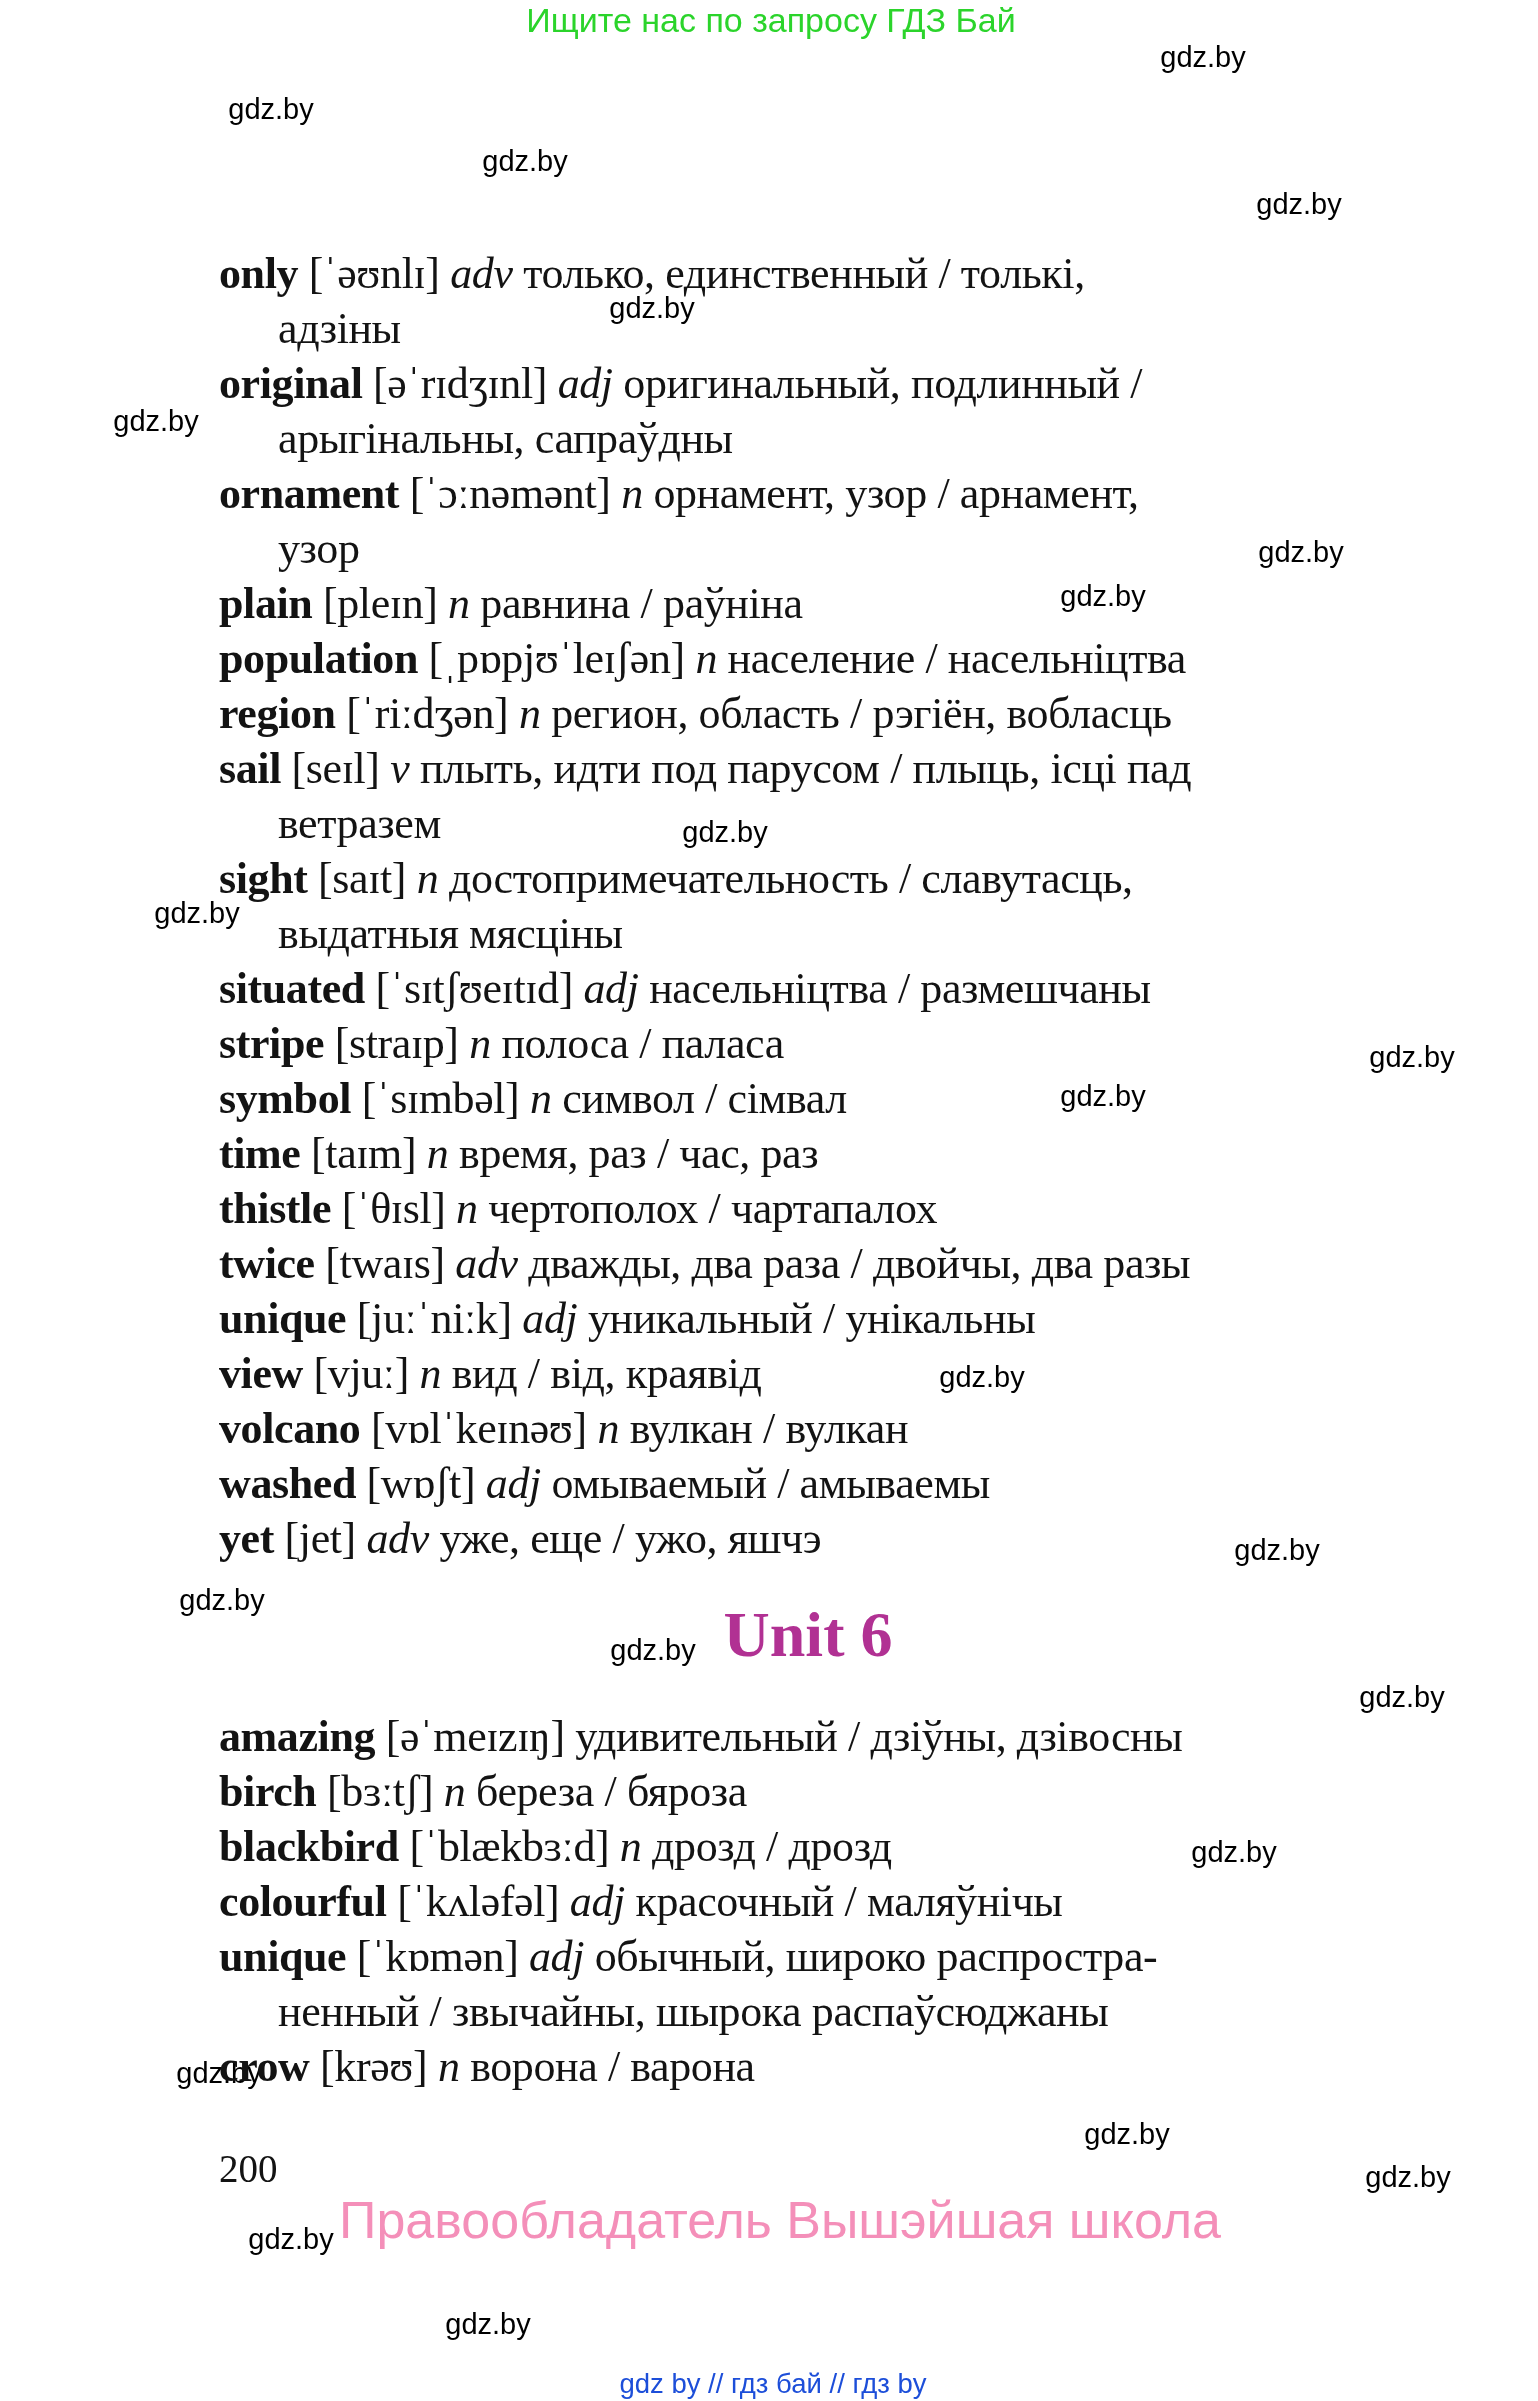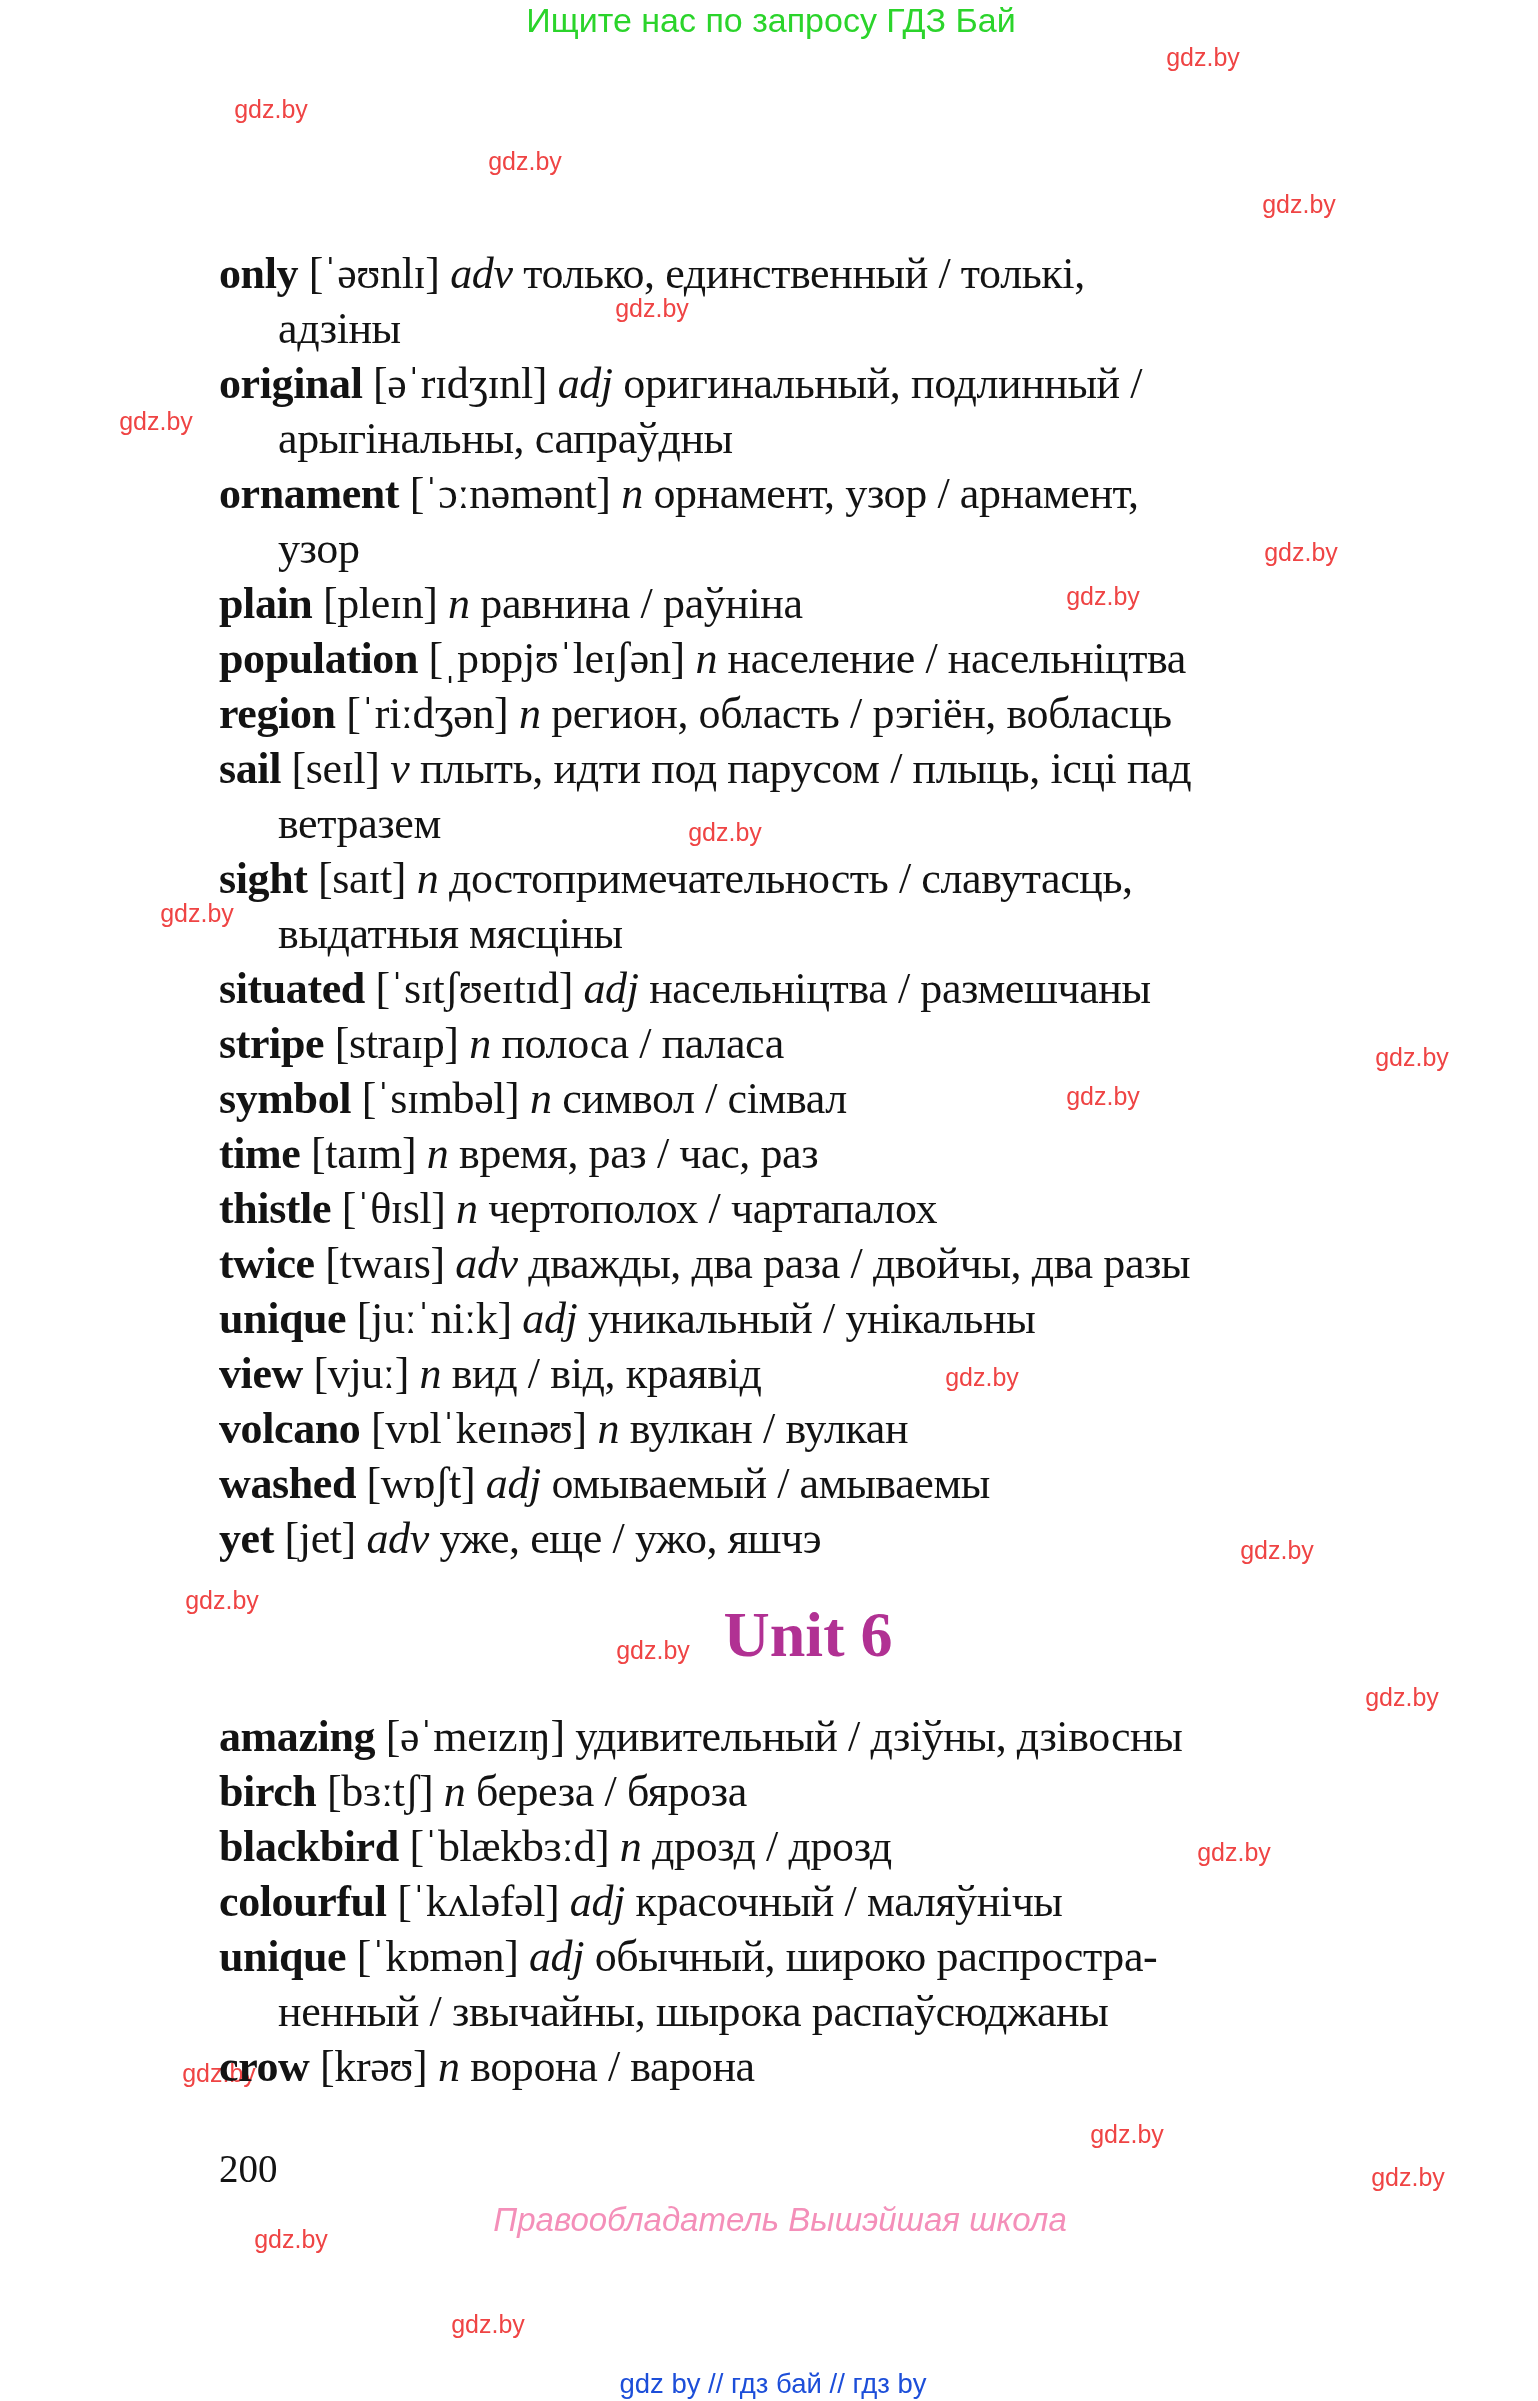--- a/index.html
+++ b/index.html
@@ -12,21 +12,21 @@
   }
   .green-header {
     position: absolute; left: 771px; top: 19.5px;
     transform: translate(-50%, -50%);
     font-family: "Liberation Sans", sans-serif;
     font-size: 34px; color: #2bd42b; white-space: nowrap;
   }
   .wm {
     position: absolute; transform: translate(-50%, -50%);
     font-family: "Liberation Sans", sans-serif;
-    font-size: 25px; color: #ef4444; white-space: nowrap;
+    font-size: 29px; color: #000000; white-space: nowrap;
   }
   .entries {
     position: absolute; left: 219px; width: 1285px;
     font-size: 44px; color: #131313;
   }
   .entries-part1 { top: 246px; }
   .entries-part2 { top: 1709px; }
   .entry-line {
     height: 55px; line-height: 55px;
     white-space: nowrap; letter-spacing: -0.4px;
@@ -40,21 +40,21 @@
     font-weight: bold; font-size: 64px; color: #b13193; white-space: nowrap;
   }
   .page-number {
     position: absolute; left: 219px; top: 2146px;
     font-size: 39px; color: #131313;
   }
   .copyright {
     position: absolute; left: 780px; top: 2220px;
     transform: translate(-50%, -50%);
     font-family: "Liberation Sans", sans-serif;
-    font-size: 33px; color: #f48fb9; white-space: nowrap; font-style: italic;
+    font-size: 52px; color: #f48fb9; white-space: nowrap;
   }
   .footer-links {
     position: absolute; left: 773px; top: 2384px;
     transform: translate(-50%, -50%);
     font-family: "Liberation Sans", sans-serif;
     font-size: 27.5px; color: #1c4ed9; white-space: nowrap;
   }
 </style>
 </head>
 <body>

